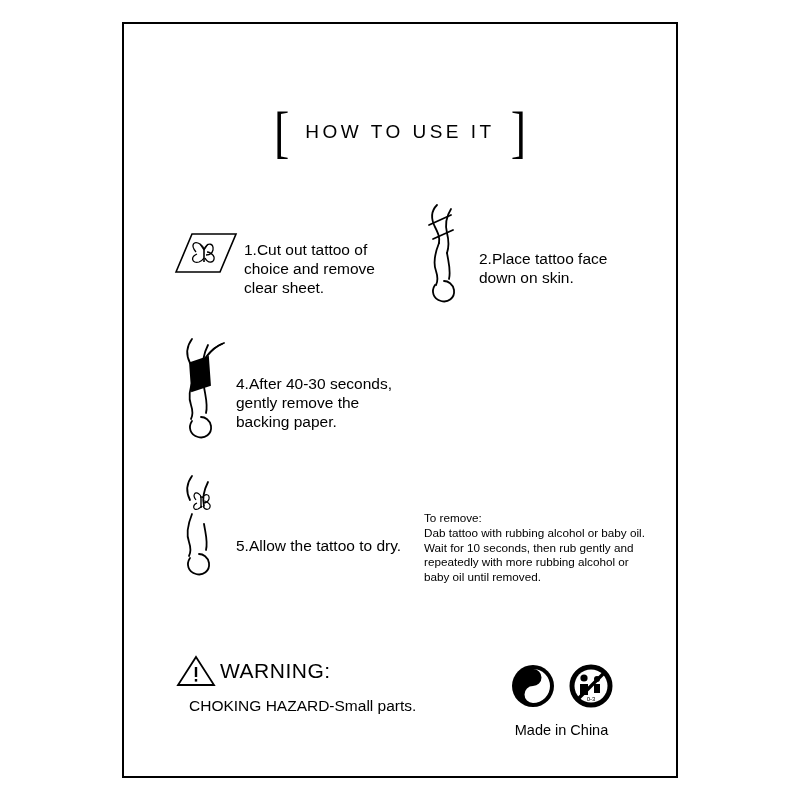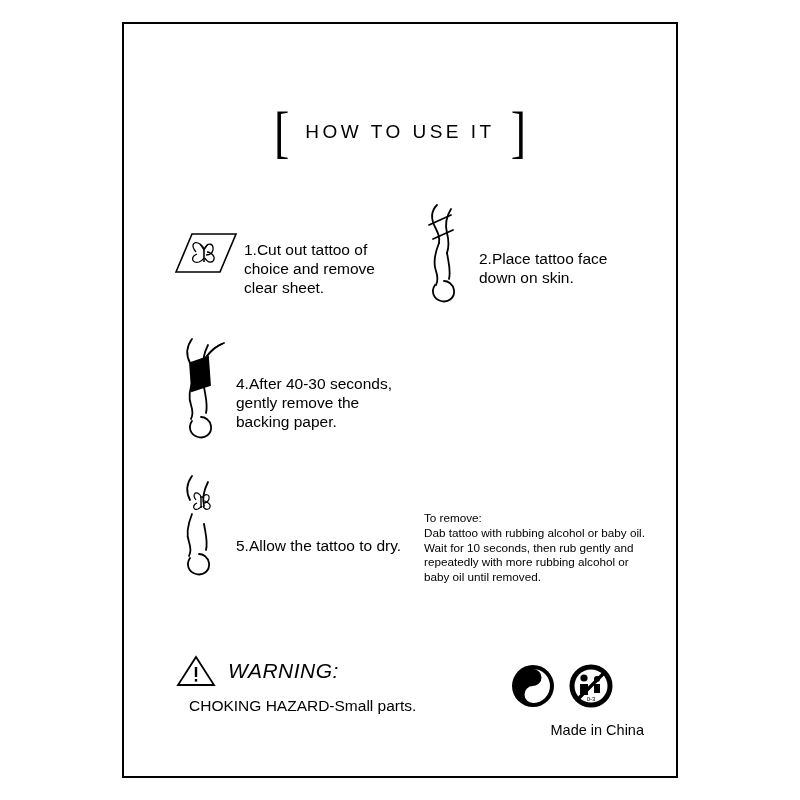--- a/index.html
+++ b/index.html
@@ -93,36 +93,35 @@
     top: 630px;
     width: 290px;
   }
   .warn-head {
     display: flex;
     align-items: center;
   }
   .warn-label {
     font-size: 21px;
     letter-spacing: 0.5px;
-    margin-left: 12px;
-    font-style: italic;
+    margin-left: 4px;
   }
   .warn-lines {
     margin-top: 8px;
     font-size: 15.5px;
     line-height: 19px;
     margin-left: 13px;
   }
   
   .badges {
     position: absolute;
     left: 355px;
     top: 640px;
     width: 165px;
-    text-align: right;
+    text-align: center;
   }
   .badge-row {
     display: flex;
     justify-content: center;
     gap: 14px;
   }
   .made-in {
     margin-top: 14px;
     font-size: 14.5px;
   }

